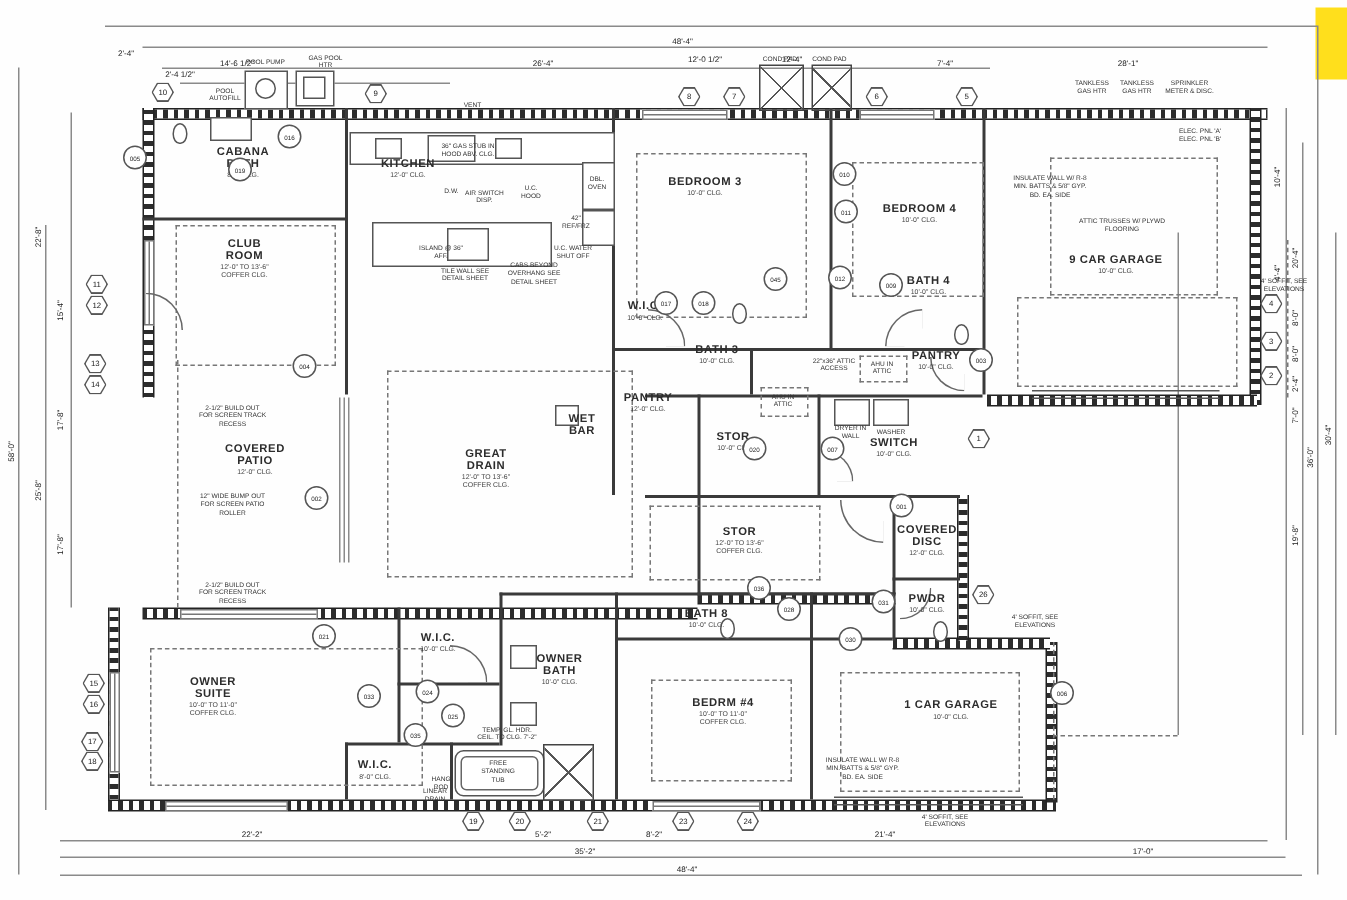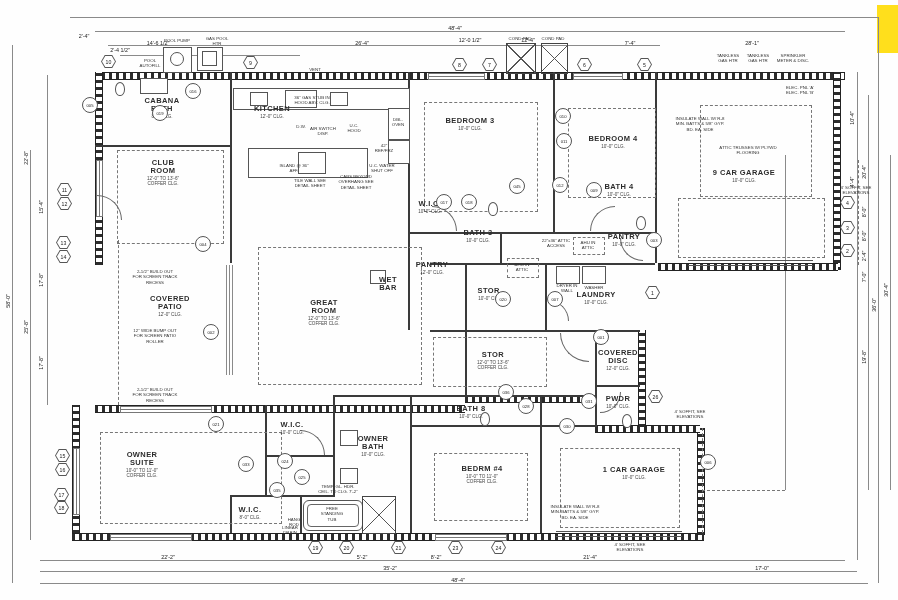--- a/index.html
+++ b/index.html
@@ -239,29 +239,29 @@
     </div>
   <div class="rl" style="left:388px;top:284px;width:26px;">
     <div class="rn">WET BAR</div>
       <div class="rc"></div>
     </div>
   <div class="rl" style="left:490px;top:294px;width:32px;">
     <div class="rn">STOR.</div>
       <div class="rc">10'-0" CLG.</div>
     </div>
   <div class="rl" style="left:596px;top:298px;width:44px;">
-    <div class="rn">LAUNDRY</div>
+    <div class="rn">SWITCH</div>
       <div class="rc">10'-0" CLG.</div>
     </div>
   <div class="rl" style="left:170px;top:306px;width:50px;">
     <div class="rn">COVERED PATIO</div>
       <div class="rc">12'-0" CLG.</div>
     </div>
   <div class="rl" style="left:324px;top:312px;width:40px;">
-    <div class="rn">GREAT ROOM</div>
+    <div class="rn">GREAT DRAIN</div>
       <div class="rc">12'-0" TO 13'-6" COFFER CLG.</div>
     </div>
   <div class="rl" style="left:493px;top:360px;width:50px;">
     <div class="rn">STOR</div>
       <div class="rc">12'-0" TO 13'-6" COFFER CLG.</div>
     </div>
   <div class="rl" style="left:618px;top:360px;width:44px;">
     <div class="rn">COVERED DISC</div>
       <div class="rc">12'-0" CLG.</div>
     </div>

